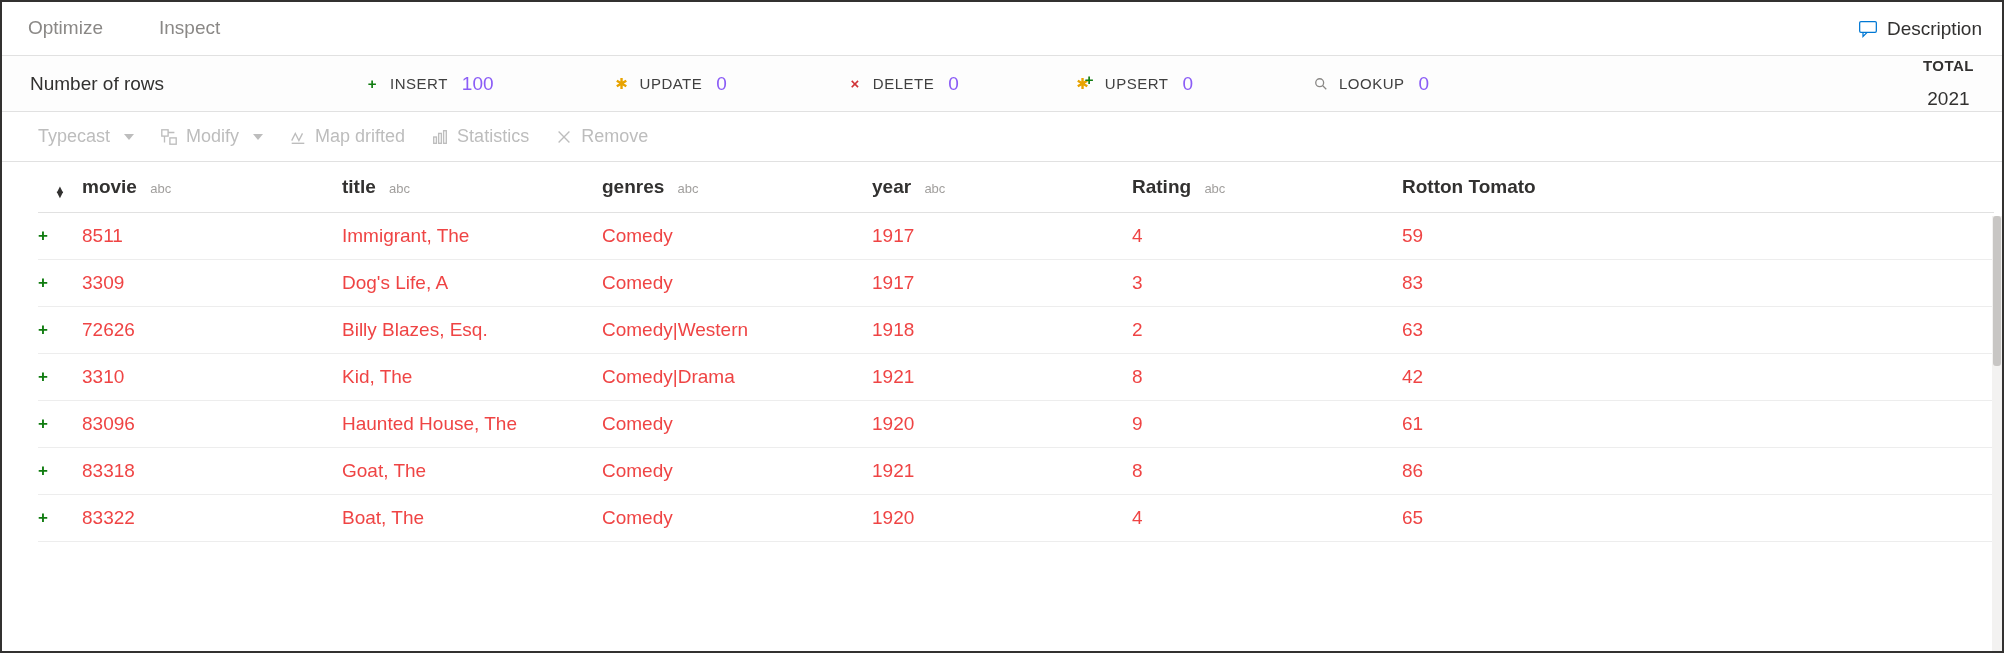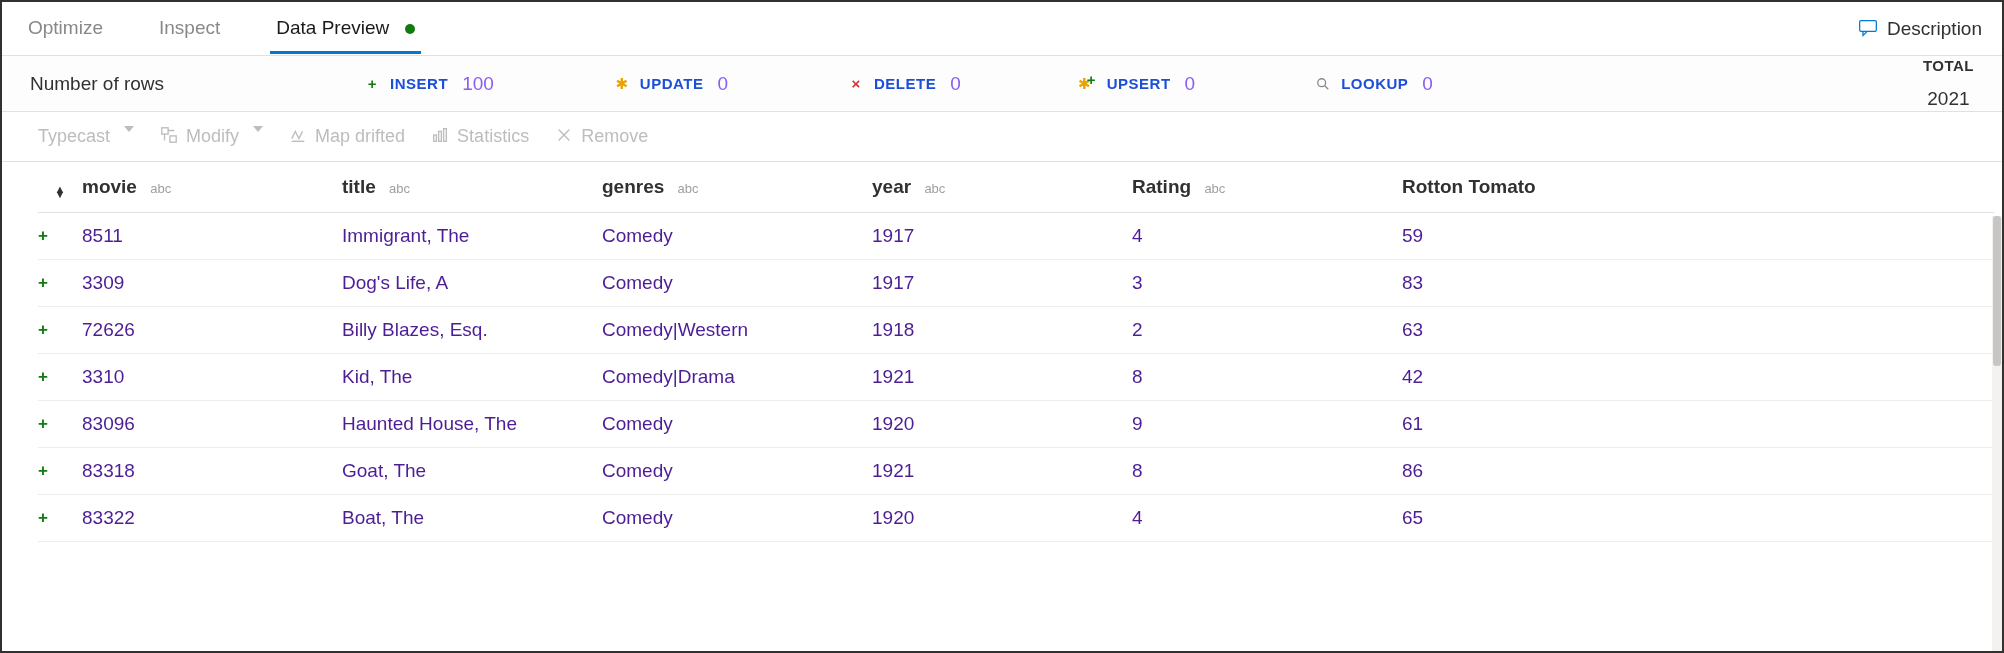--- a/index.html
+++ b/index.html
@@ -5,76 +5,72 @@
   * { box-sizing: border-box; margin: 0; padding: 0; }
   html, body { width: 2004px; height: 653px; font-family: "Segoe UI", Arial, sans-serif; font-size: 18px; color: #323130; background: #fff; }
   .window { width: 2004px; height: 653px; border: 2px solid #323130; overflow: hidden; display: flex; flex-direction: column; }
 
   
   .tabbar { display: flex; align-items: center; height: 54px; border-bottom: 1px solid #e1e1e1; padding: 0 20px; gap: 44px; position: relative; }
   .tab { color: #8a8886; font-size: 19px; cursor: pointer; padding: 14px 6px 12px 6px; border-bottom: 3px solid transparent; position: relative; }
   .tab.active { color: #1b1a19; border-bottom-color: #0078d4; font-weight: 400; }
   .tab .dot { display:inline-block; width:10px; height:10px; border-radius:50%; background:#107c10; margin-left:10px; vertical-align:middle; }
   .tabbar-spacer { flex: 1; }
-  .desc-btn { display:flex; gap:8px; color:#323130; font-size:19px; cursor:pointer; }
+  .desc-btn { display:flex; align-items:center; gap:8px; color:#323130; font-size:19px; cursor:pointer; }
   .desc-btn svg { width:22px; height:20px; stroke:#0078d4; fill:none; stroke-width:1.5; }
 
   
   .statsbar { display:flex; align-items:center; height:56px; border-bottom:1px solid #e1e1e1; padding:0 28px; gap:0; background:#fdfdfd; }
   .statsbar .lbl-rows { font-size:19px; color:#323130; margin-right: 200px; }
   .stat { display:flex; align-items:center; gap:10px; margin-right: 120px; }
   .stat:last-of-type { margin-right: 0; }
-  .stat .slabel { font-size:15px; font-weight:700; letter-spacing:0.5px; color:#1d4ed8; text-transform:uppercase; }
+  .stat .slabel { font-size:15px; font-weight:400; letter-spacing:0.5px; color:#404040; text-transform:uppercase; }
   .stat .sval { font-size:19px; color:#8b5cf6; margin-left:4px; }
   .stat .sicon { width:16px; height:16px; display:flex; align-items:center; justify-content:center; font-size:15px; }
   .ic-insert { color:#107c10; font-weight:700; }
   .ic-update { color:#e8a300; }
   .ic-delete { color:#d13438; font-weight:700; }
   .ic-upsert { color:#107c10; position:relative; }
   .ic-lookup { color:#8a8886; }
   .statsbar .right { margin-left:auto; display:flex; align-items:center; gap:14px;flex-direction:column;}
   .statsbar .right .slabel { font-size:15px; font-weight:700; letter-spacing:0.5px; }
   .statsbar .right .sval { font-size:19px; }
 
   
   .toolbar { display:flex; align-items:center; height:50px; padding:0 36px; gap:26px; color:#bdbdbd; border-bottom:1px solid #e1e1e1; }
-  .tbtn { display:flex; gap:8px; font-size:18px; cursor:pointer; }
+  .tbtn { display:flex; align-items:center; gap:8px; font-size:18px; cursor:pointer; }
   .tbtn svg { width:18px; height:18px; stroke:#bdbdbd; fill:none; stroke-width:1.5; }
   .chev::after { content:""; display:inline-block; margin-left:6px; border-left:5px solid transparent; border-right:5px solid transparent; border-top:6px solid #bdbdbd; }
 
   
   .tablewrap { flex:1; overflow:hidden; padding-left:36px; position:relative; }
   table { border-collapse: collapse; width: calc(100% - 8px); }
   thead th { text-align:left; font-weight:700; font-size:19px; padding:14px 12px 14px 0; border-bottom:1px solid #e1e1e1; vertical-align:middle; }
   thead th .type { font-size:13px; color:#a19f9d; font-weight:400; margin-left:8px; }
-  tbody td { font-size:19px; padding:12px 12px 12px 0; border-bottom:1px solid #ededed; color:#4c1d95; }
+  tbody td { font-size:19px; padding:12px 12px 12px 0; border-bottom:1px solid #ededed; color:#ef4444; }
   .sortcol { width:44px; text-align:center; padding:0;}
   .sorticon { display:inline-flex; flex-direction:column; line-height:5px; color:#323130; font-size:11px;}
   .rowplus { width:44px; color:#107c10; font-weight:700; font-size:17px; text-align:left; }
   .col-movie { width:260px; }
   .col-title { width:260px; }
   .col-genres { width:270px; }
   .col-year  { width:260px; }
   .col-rating{ width:270px; }
   .col-rotten{ }
   .vscroll { position:absolute; right:0; top:54px; bottom:0; width:10px; background:#f3f2f1; }
   .vscroll .thumb { position:absolute; left:1px; right:1px; top:0; height:150px; background:#c8c6c4; border-radius:3px; }
 </style>
 </head>
 <body>
 
 <div class="window">
 
   <div class="tabbar">
     <div class="tab">Optimize</div>
     <div class="tab">Inspect</div>
-    <div class="tab active">
-      <span>Data Preview</span>
-      <span class="dot"></span>
-    </div>
     <div class="tabbar-spacer"></div>
     <div class="desc-btn">
       <svg viewBox="0 0 24 24">
           <rect x="2" y="3" width="20" height="13" rx="1.5"></rect>
           <path d="M6 16 L6 21 L11 16"></path>
         </svg>
       <span>Description</span>
     </div>
   </div>
 

